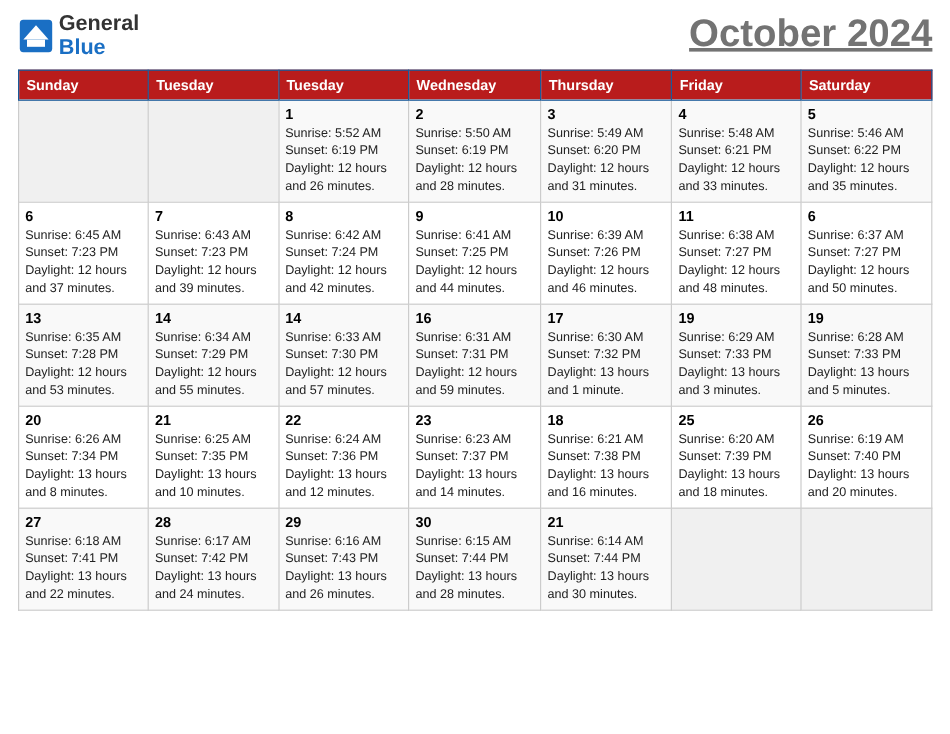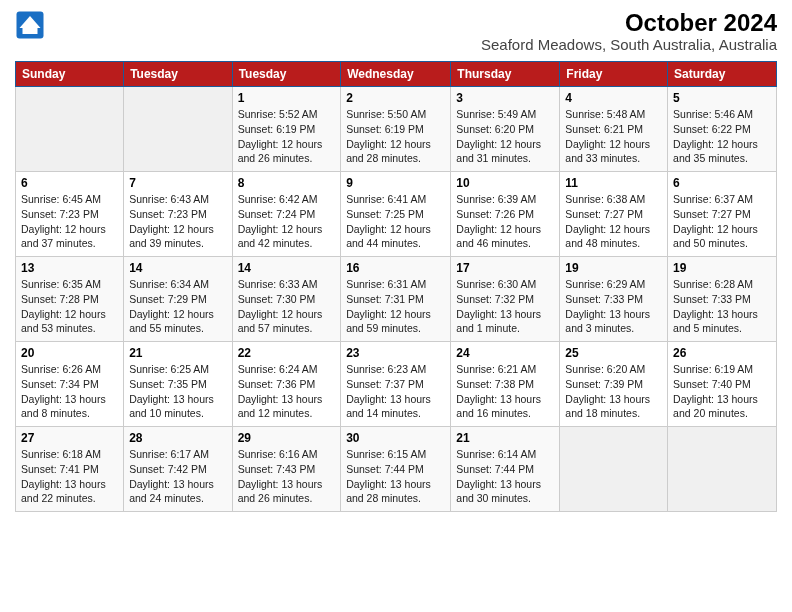--- a/index.html
+++ b/index.html
@@ -29,24 +29,25 @@
     .logo-general { color: #333; }
     .logo-blue { color: #1a6fc4; }
     .logo-icon {
       width: 30px;
       height: 30px;
     }
     .title-block {
       text-align: right;
     }
     .month-title {
-      font-size: 24px;
-      font-weight: bold;
-      color: #000000;
+      font-size: 32px;
+      font-weight: bold;
+      color: #737373;
       line-height: 1.1;
+      text-decoration: underline;
     }
     .subtitle {
       font-size: 15px;
       color: #444;
     }
     table {
       width: 100%;
       border-collapse: collapse;
       font-size: 11px;
     }
@@ -89,24 +90,27 @@
 </head>
 <body>
 
 <div class="header">
   <div class="logo">
     <svg class="logo-icon" viewBox="0 0 40 40">
       <rect x="2" y="2" width="36" height="36" rx="4" fill="#1a6fc4"></rect>
       <polygon points="20,8 34,24 6,24" fill="white"></polygon>
       <rect x="10" y="24" width="20" height="8" fill="white"></rect>
     </svg>
+    <div class="logo-text">
+      <span class="logo-general">General</span><br>
+      <span class="logo-blue">Blue</span>
+    </div>
   </div>
   <div class="title-block">
     <div class="month-title">October 2024</div>
-    <div class="subtitle">Seaford Meadows, South Australia, Australia</div>
   </div>
 </div>
 
 <table>
   <thead>
     <tr>
     <th>Sunday</th>
         <th>Tuesday</th>
         <th>Tuesday</th>
         <th>Wednesday</th>
@@ -211,21 +215,21 @@
         </td>
         <td>
           <span class="day-num">22</span>
           <div class="day-info">Sunrise: 6:24 AM<br>Sunset: 7:36 PM<br>Daylight: 13 hours and 12 minutes.</div>
         </td>
         <td>
           <span class="day-num">23</span>
           <div class="day-info">Sunrise: 6:23 AM<br>Sunset: 7:37 PM<br>Daylight: 13 hours and 14 minutes.</div>
         </td>
         <td>
-          <span class="day-num">24</span>
+          <span class="day-num">18</span>
           <div class="day-info">Sunrise: 6:21 AM<br>Sunset: 7:38 PM<br>Daylight: 13 hours and 16 minutes.</div>
         </td>
         <td>
           <span class="day-num">25</span>
           <div class="day-info">Sunrise: 6:20 AM<br>Sunset: 7:39 PM<br>Daylight: 13 hours and 18 minutes.</div>
         </td>
         <td>
           <span class="day-num">26</span>
           <div class="day-info">Sunrise: 6:19 AM<br>Sunset: 7:40 PM<br>Daylight: 13 hours and 20 minutes.</div>
         </td>

